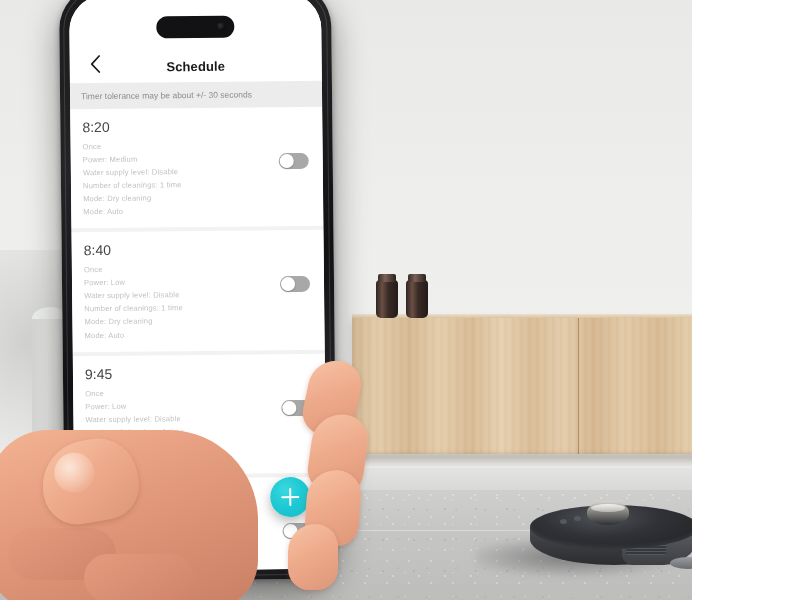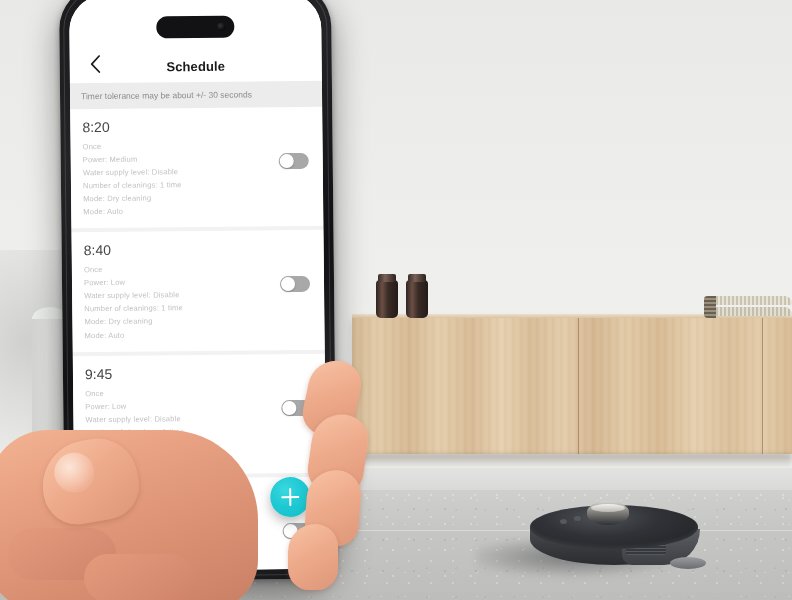--- a/index.html
+++ b/index.html
@@ -3,21 +3,21 @@
 <meta charset="utf-8">
 <style>
   * { box-sizing: border-box; margin: 0; padding: 0; }
   html, body {
     width: 792px; height: 600px;
     overflow: hidden;
     font-family: "Liberation Sans", sans-serif;
   }
   #scene {
     position: relative;
-    width: 792px; height: 600px;
+    width: 692px; height: 600px;
     background: #ecedeb;
     overflow: hidden;
   }
 
   
   .wall {
     position: absolute; left: 0; top: 0; width: 792px; height: 470px;
     background: linear-gradient(180deg,#e9eae8 0%, #eeefed 45%, #f0f1ef 100%);
   }
   .wall-shadow-left {

